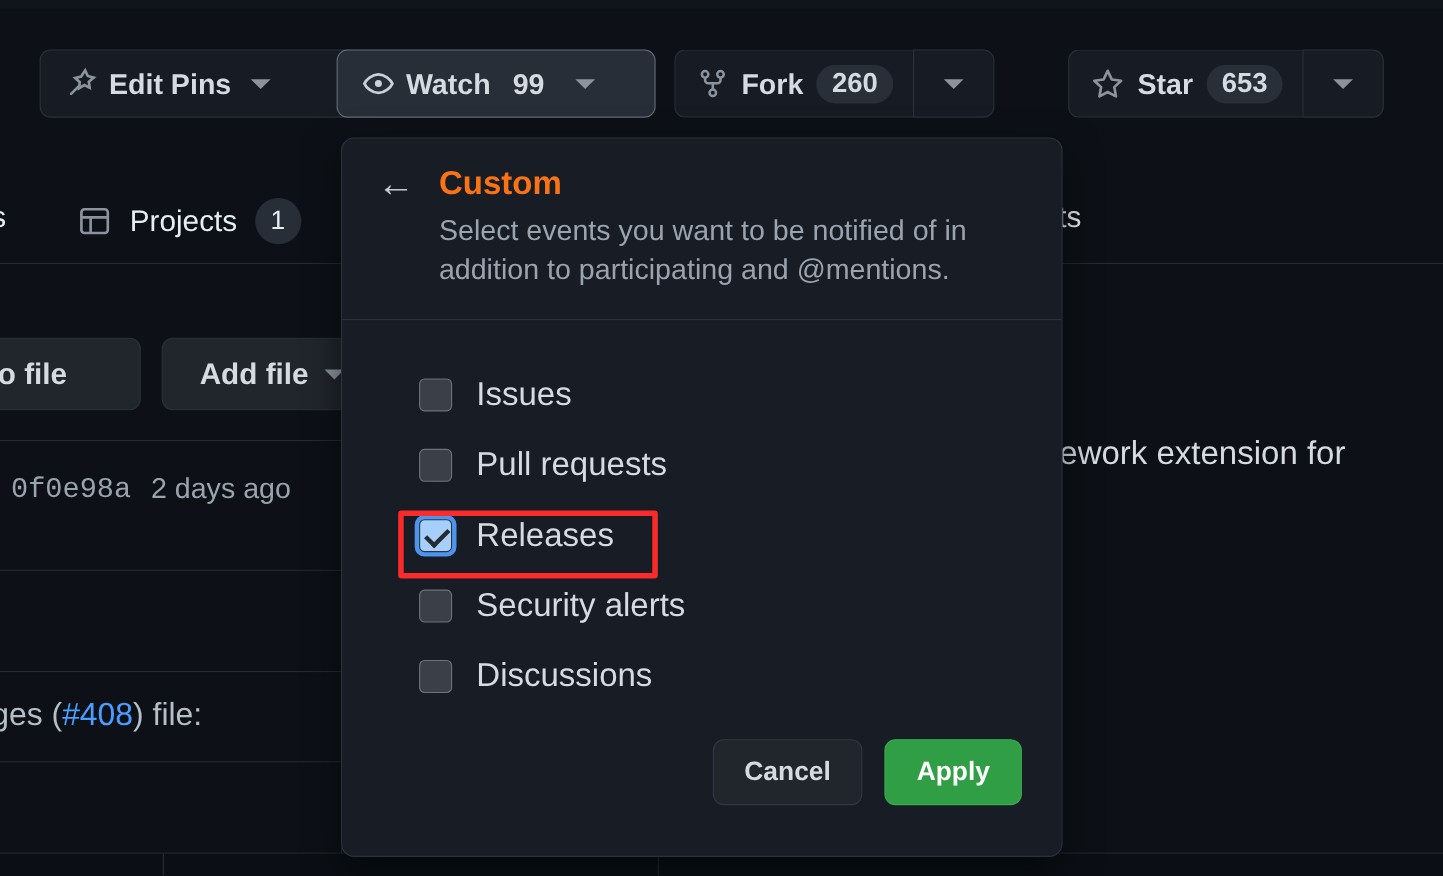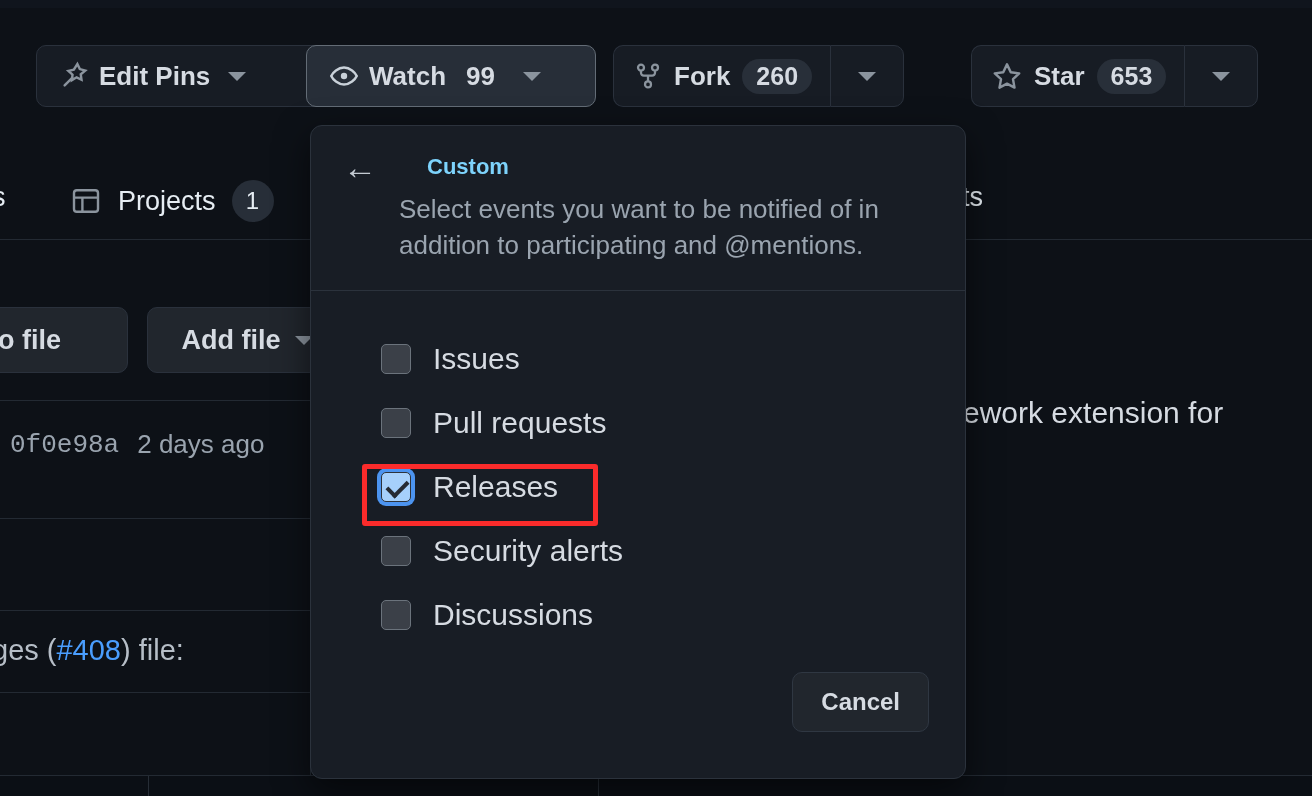--- a/index.html
+++ b/index.html
@@ -140,21 +140,21 @@
     width: 656px; height: 654px;
     background: #181d25;
     border: 1px solid #2b323c;
     border-radius: 12px;
     box-shadow: 0 12px 34px rgba(0,0,0,0.55);
     overflow: hidden;
   }
   .dd-header { padding: 24px 32px 26px 32px; }
   .dd-title-row { display: flex; align-items: center; gap: 22px; }
   .back-arrow { color: #c3cad2; font-size: 34px; line-height: 1; }
-  .dd-title { color: #7dd3fc; font-size: 22px; font-weight: 700; margin-left: 28px; }
+  .dd-title { color: #f97316; font-size: 30px; font-weight: 700; }
   .dd-sub {
     margin-top: 8px; padding-left: 56px;
     color: #9aa4af; font-size: 26px; line-height: 1.38;
     max-width: 540px;
   }
   .dd-divider { height: 1px; background: #2b323c; }
 
   .dd-list { padding: 36px 0 6px 0; }
   .dd-item {
     display: flex; align-items: center; gap: 22px;
@@ -362,18 +362,21 @@
       <div class="dd-item">
         <span class="cb"></span>
         <span class="dd-item-label">Discussions</span>
       </div>
     </div>
 
     <div class="dd-actions">
       <div class="dd-btn dd-cancel">
         <span>Cancel</span>
       </div>
+      <div class="dd-btn dd-apply">
+        <span>Apply</span>
+      </div>
     </div>
   </div>
 
   <div class="highlight-box"></div>
 
 </div>
 
 </body></html>

